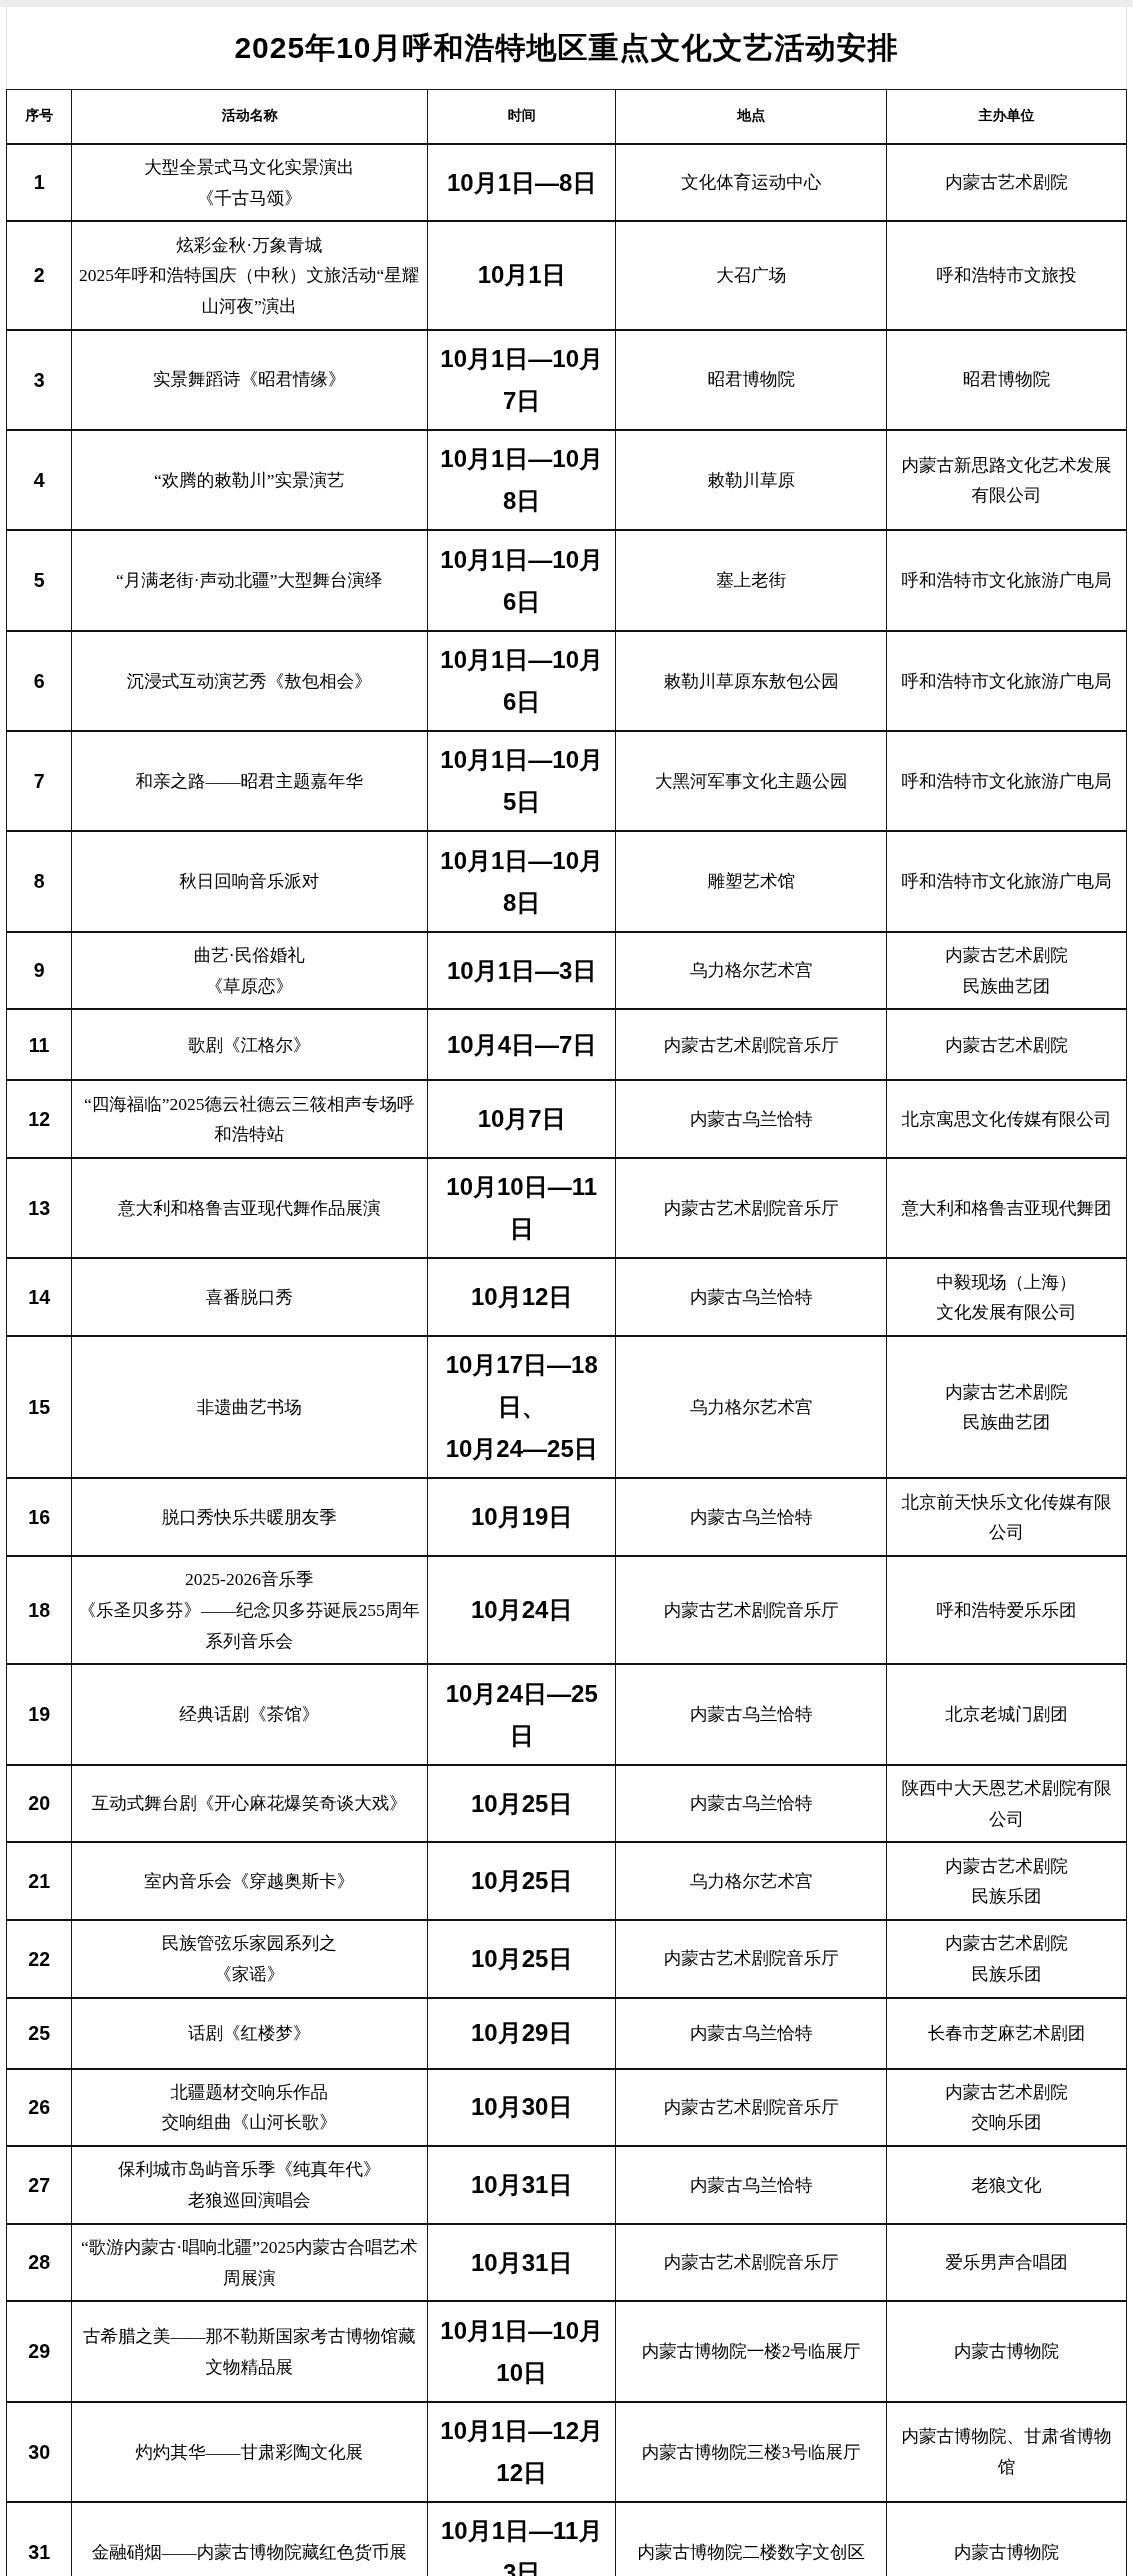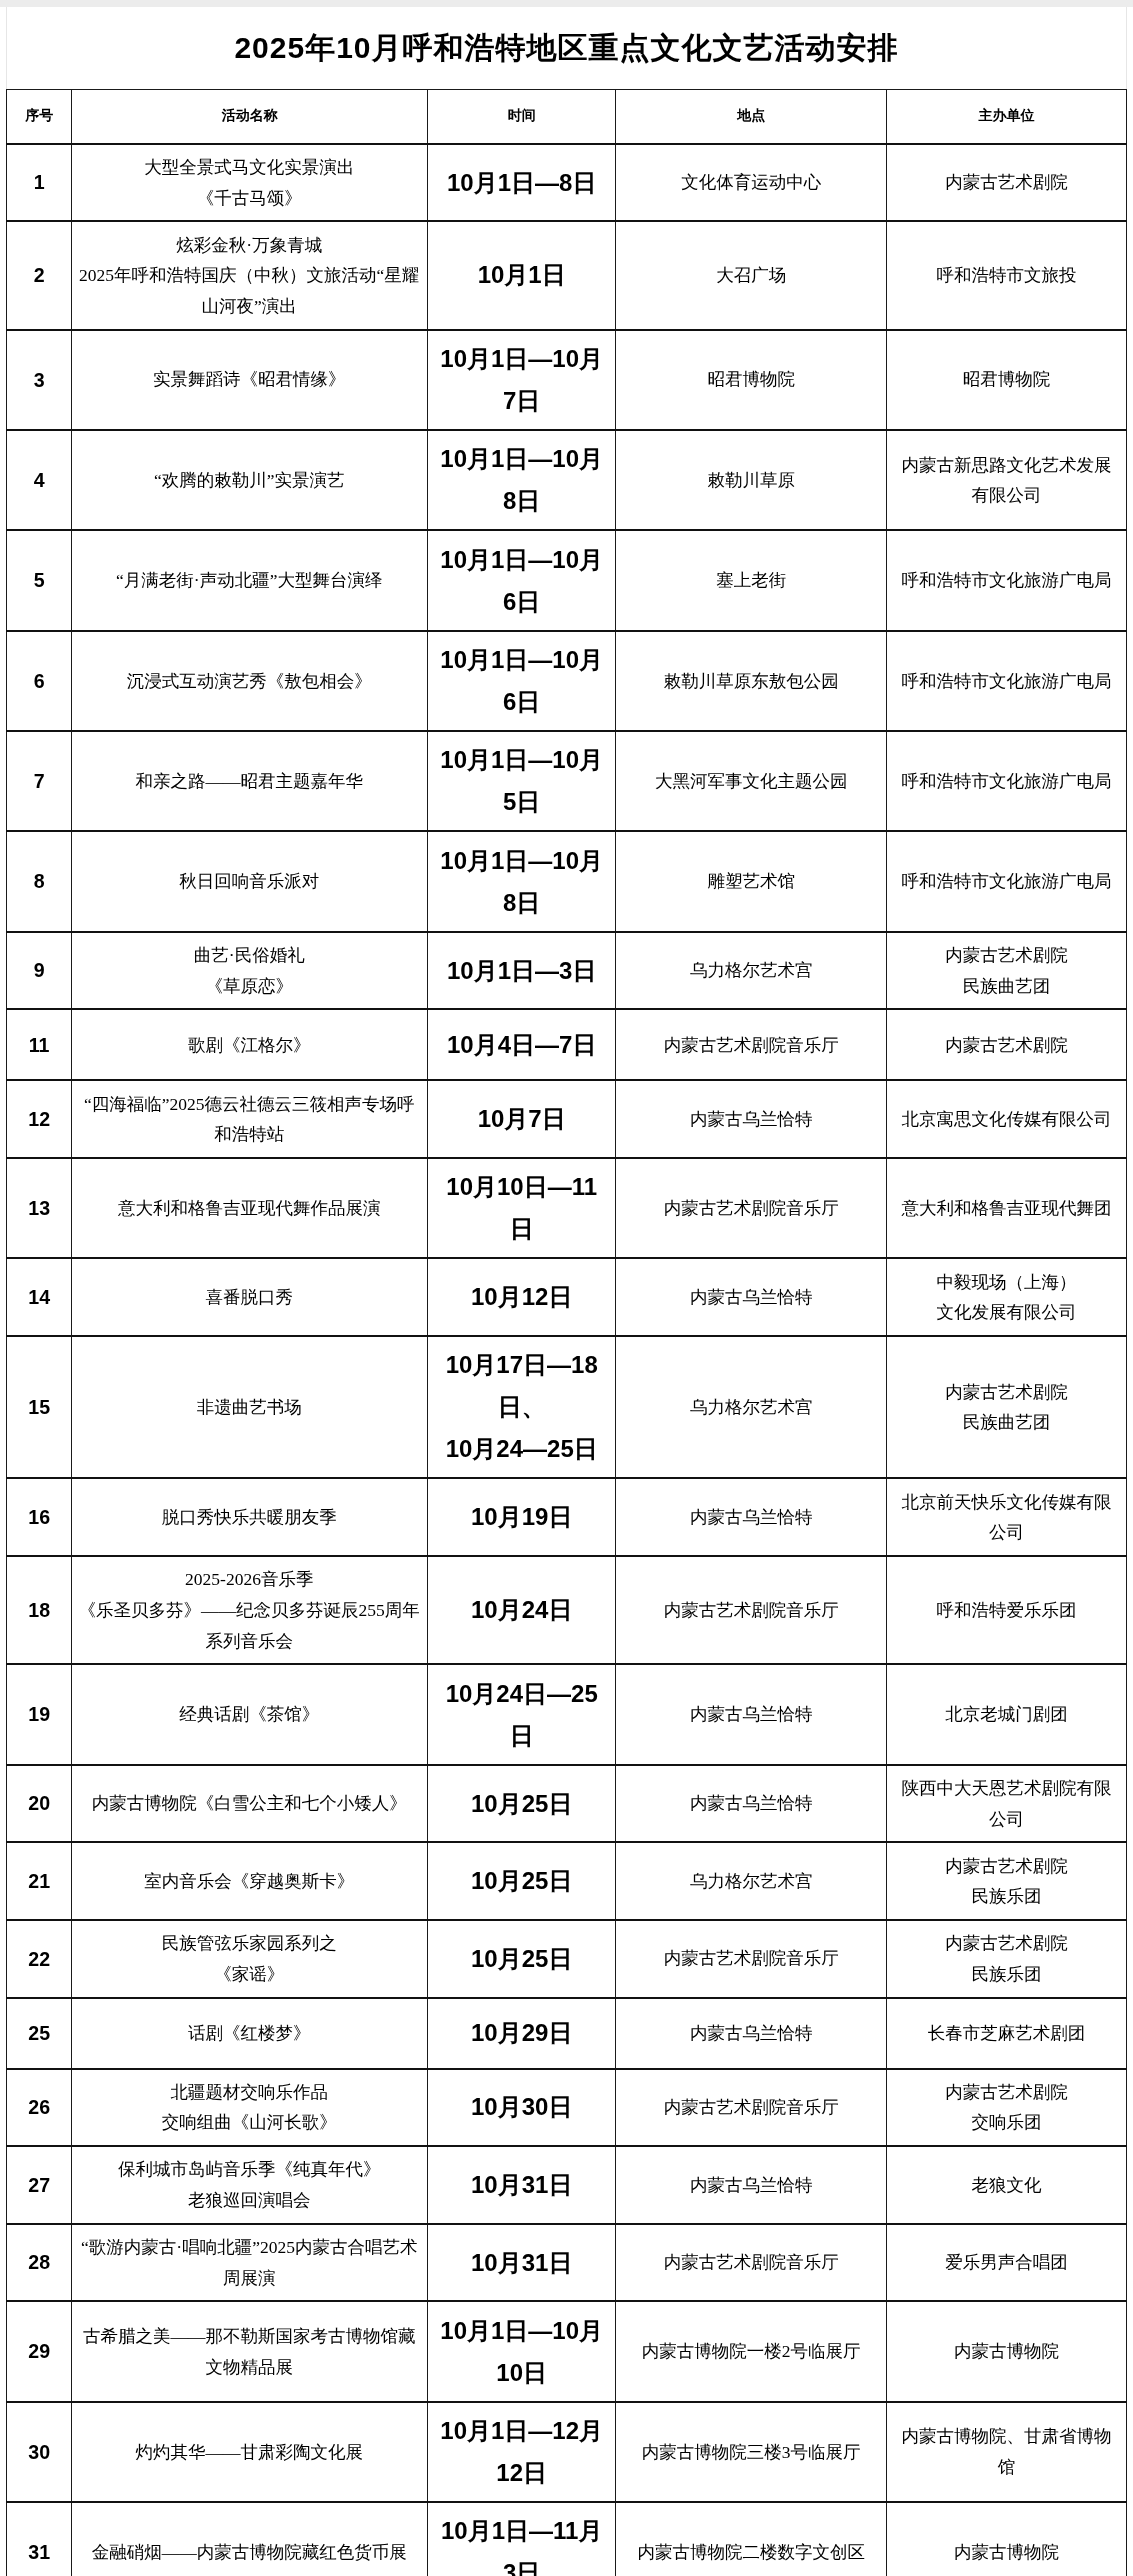--- a/index.html
+++ b/index.html
@@ -269,21 +269,21 @@
   <tr>
     <td class="no">19</td>
     <td class="name">经典话剧《茶馆》</td>
     <td class="time">10月24日—25日</td>
     <td class="place">内蒙古乌兰恰特</td>
     <td class="org">北京老城门剧团</td>
   </tr>
 
   <tr>
     <td class="no">20</td>
-    <td class="name">内蒙古博物院《白雪公主和七个小矮人》</td>
+    <td class="name">互动式舞台剧《开心麻花爆笑奇谈大戏》</td>
     <td class="time">10月25日</td>
     <td class="place">内蒙古乌兰恰特</td>
     <td class="org">陕西中大天恩艺术剧院有限公司</td>
   </tr>
 
   <tr>
     <td class="no">21</td>
     <td class="name">室内音乐会《穿越奥斯卡》</td>
     <td class="time">10月25日</td>
     <td class="place">乌力格尔艺术宫</td>

